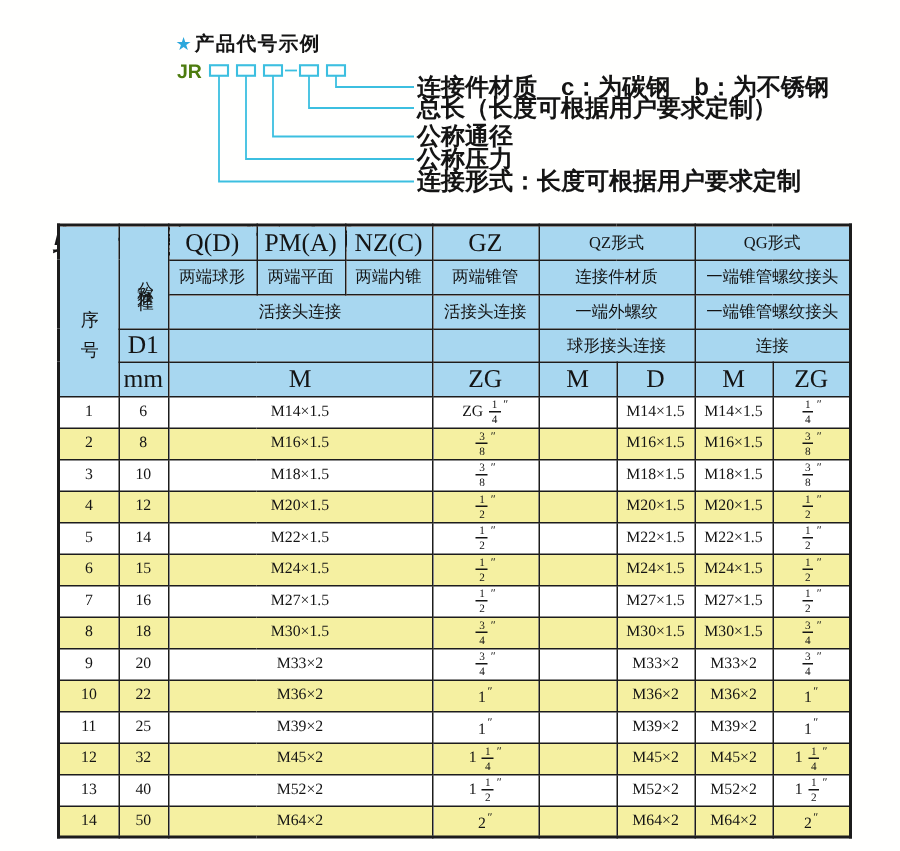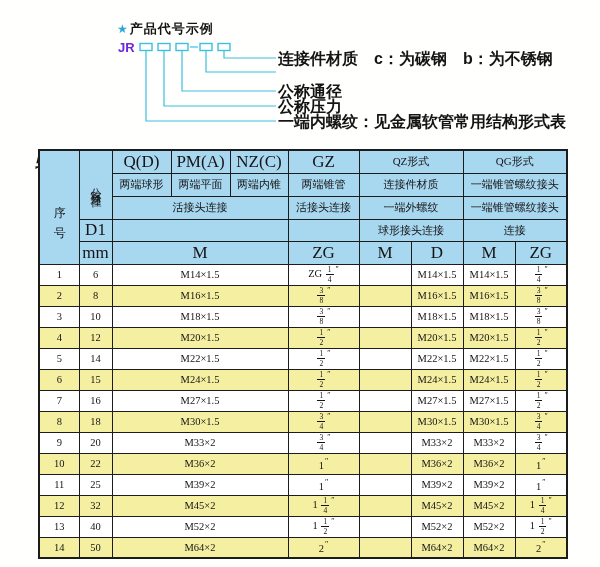--- a/index.html
+++ b/index.html
@@ -9,21 +9,21 @@
   *{margin:0;padding:0;box-sizing:border-box;}
   html,body{width:600px;height:567px;background:var(--page);overflow:hidden;}
   .stage{position:relative;width:600px;height:537px;background:var(--page);
          font-family:"Liberation Serif","DejaVu Serif",serif;color:var(--text);}
 
   
   .diagram-title{position:absolute;left:117px;top:20px;font-family:"Liberation Sans","DejaVu Sans",sans-serif;
                  font-weight:bold;font-size:13px;letter-spacing:1px;}
   .diagram-title .star{color:var(--star);font-size:12px;margin-right:1px;}
   .jr-label{position:absolute;left:118px;top:40px;font-family:"Liberation Sans","DejaVu Sans",sans-serif;
-            font-weight:bold;font-size:13px;color:#6d28d9;}
+            font-weight:bold;font-size:13px;color:#4d7c0f;}
   .diagram-svg{position:absolute;left:0;top:0;}
   .diagram-svg .box{fill:none;stroke:var(--accent);stroke-width:1.4px;}
   .diagram-svg .lead{fill:none;stroke:var(--accent);stroke-width:1.2px;}
   .diagram-label{position:absolute;left:278px;font-family:"Liberation Sans","DejaVu Sans",sans-serif;
                  font-weight:bold;font-size:16px;white-space:nowrap;line-height:13px;}
 
   
   .table-title{position:absolute;left:35px;top:124px;font-size:20px;font-weight:bold;
                font-style:italic;letter-spacing:3px;margin-top:24px;}
 
@@ -66,23 +66,24 @@
     <rect class="box" x="200" y="43.5" width="12" height="7"></rect>
     <rect class="box" x="218" y="43.5" width="12" height="7"></rect>
     <polyline class="lead" points="224,50.5 224,58 276,58"></polyline>
     <polyline class="lead" points="206,50.5 206,72 276,72"></polyline>
     <polyline class="lead" points="182,50.5 182,91 276,91"></polyline>
     <polyline class="lead" points="164,50.5 164,106 276,106"></polyline>
     <polyline class="lead" points="146,50.5 146,121 276,121"></polyline>
   </svg>
 
   <div class="diagram-label" style="top:52px">连接件材质　c：为碳钢　b：为不锈钢</div>
+  <div class="diagram-label" style="top:66px">总长（长度可根据用户要求定制）</div>
   <div class="diagram-label" style="top:85px">公称通径</div>
   <div class="diagram-label" style="top:100px">公称压力</div>
-  <div class="diagram-label" style="top:115px">一端内螺纹：见金属软管常用结构形式表</div>
+  <div class="diagram-label" style="top:115px">连接形式：长度可根据用户要求定制</div>
 
   <div class="table-title">螺母连接形式参考表</div>
 
   <table class="ref">
     <colgroup>
       <col style="width:40px">
         <col style="width:33px">
         <col style="width:59px">
         <col style="width:59px">
       <col style="width:58px">

